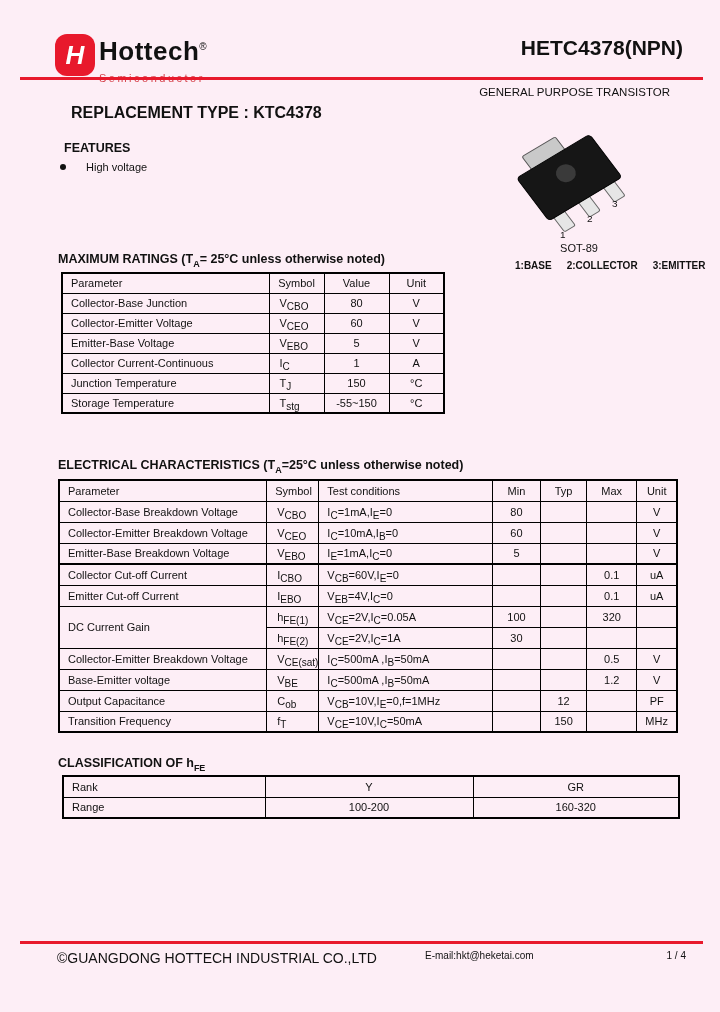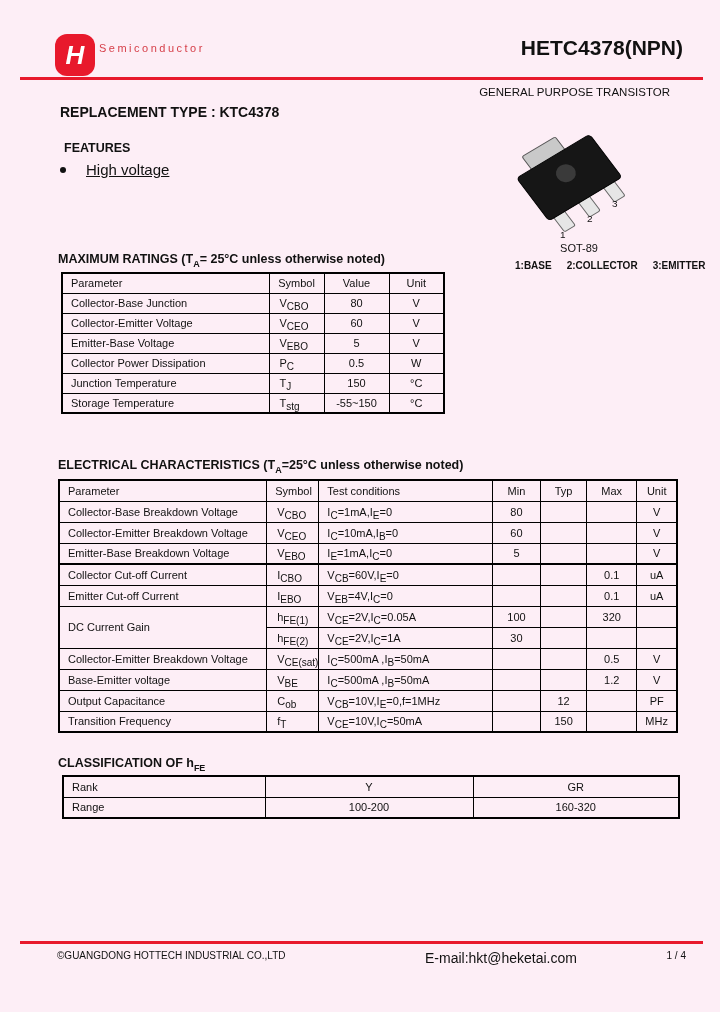--- a/index.html
+++ b/index.html
@@ -18,25 +18,25 @@
     display:flex; align-items:center; justify-content:center;
     color:#fff; font-size:26px; font-weight:bold; font-style:italic;
   }
   .logo-text { margin-left:4px; }
   .brand { font-size:26px; font-weight:bold; letter-spacing:0.5px; line-height:26px; }
   .brand .reg { font-size:10px; vertical-align:10px; font-weight:normal; }
   .brand-sub { font-size:11px; color:#d6404a; letter-spacing:2.5px; margin-top:8px; }
   .part-number { right:37px; top:36px; font-size:21px; font-weight:bold; }
   .rule-top { left:20px; right:17px; top:77px; height:3px; background:#e8192c; }
   .subtitle { right:50px; top:86px; font-size:11.5px; }
-  .replacement { left:60px; top:104px; font-size:14px; font-weight:bold; }
+  .replacement { left:71px; top:104px; font-size:16px; font-weight:bold; }
 
   
   .features-title { left:64px; top:141px; font-size:12.5px; font-weight:bold; }
-  .feature-item { left:60px; top:161px; font-size:15px; display:flex; align-items:center;text-decoration:underline; }
+  .feature-item { left:60px; top:161px; font-size:11px; display:flex; align-items:center; }
   .bullet { width:6px; height:6px; border-radius:50%; background:#111; margin-right:20px; }
 
   
   .pkg-svg { left:486px; top:130px; }
   .pkg-name { left:494px; top:242px; width:170px; text-align:center; font-size:11px; }
   .pkg-pins { left:515px; top:260px; font-size:10px; white-space:nowrap; display:flex;font-weight:bold; }
   .pkg-pins span { margin-right:15px; }
   .pkg-pins span:last-child { margin-right:0; }
 
   
@@ -56,32 +56,33 @@
   .t-elec td { height:21px; }
   .t-elec tr.sect td { border-top:2px solid #000; }
   .t-class { left:62px; top:775px; width:616px; }
   .t-class td { height:21px; }
   .title-max   { left:58px; top:252px; }
   .title-elec  { left:58px; top:458px; }
   .title-class { left:58px; top:756px; }
 
   
   .rule-bottom { left:20px; right:17px; top:941px; height:2.5px; background:#e8192c; }
-  .footer-company { left:57px; top:950px; font-size:10px; }
-  .footer-email { left:425px; top:950px; font-size:14px; }
+  .footer-company { left:57px; top:950px; font-size:14px; }
+  .footer-email { left:425px; top:950px; font-size:10px; }
   .footer-page { right:34px; top:950px; font-size:10px; }
 
   .pin-num { font-size:10px; fill:#111; font-family:"Liberation Sans",sans-serif; }
 </style>
 </head>
 <body>
 
 <div class="abs logo">
   <div class="logo-mark">H</div>
   <div class="logo-text">
+    <div class="brand"><span>Hottech</span><span class="reg">®</span></div>
     <div class="brand-sub">Semiconductor</div>
   </div>
 </div>
 <div class="abs part-number">HETC4378(NPN)</div>
 <div class="abs rule-top"></div>
 <div class="abs subtitle">GENERAL PURPOSE TRANSISTOR</div>
 <div class="abs replacement">REPLACEMENT TYPE : KTC4378</div>
 
 <div class="abs features-title">FEATURES</div>
 <div class="abs feature-item">
@@ -136,24 +137,24 @@
     <td class="c">60</td>
     <td class="c">V</td>
   </tr>
   <tr>
     <td>Emitter-Base Voltage</td>
     <td class="sym"><span>V</span><sub>EBO</sub></td>
     <td class="c">5</td>
     <td class="c">V</td>
   </tr>
   <tr>
-    <td>Collector Power Dissipation</td>
-    <td class="sym"><span>P</span><sub>C</sub></td>
-    <td class="c">0.5</td>
-    <td class="c">W</td>
+    <td>Collector Current-Continuous</td>
+    <td class="sym"><span>I</span><sub>C</sub></td>
+    <td class="c">1</td>
+    <td class="c">A</td>
   </tr>
   <tr>
     <td>Junction Temperature</td>
     <td class="sym"><span>T</span><sub>J</sub></td>
     <td class="c">150</td>
     <td class="c">°C</td>
   </tr>
   <tr>
     <td>Storage Temperature</td>
     <td class="sym"><span>T</span><sub>stg</sub></td>

